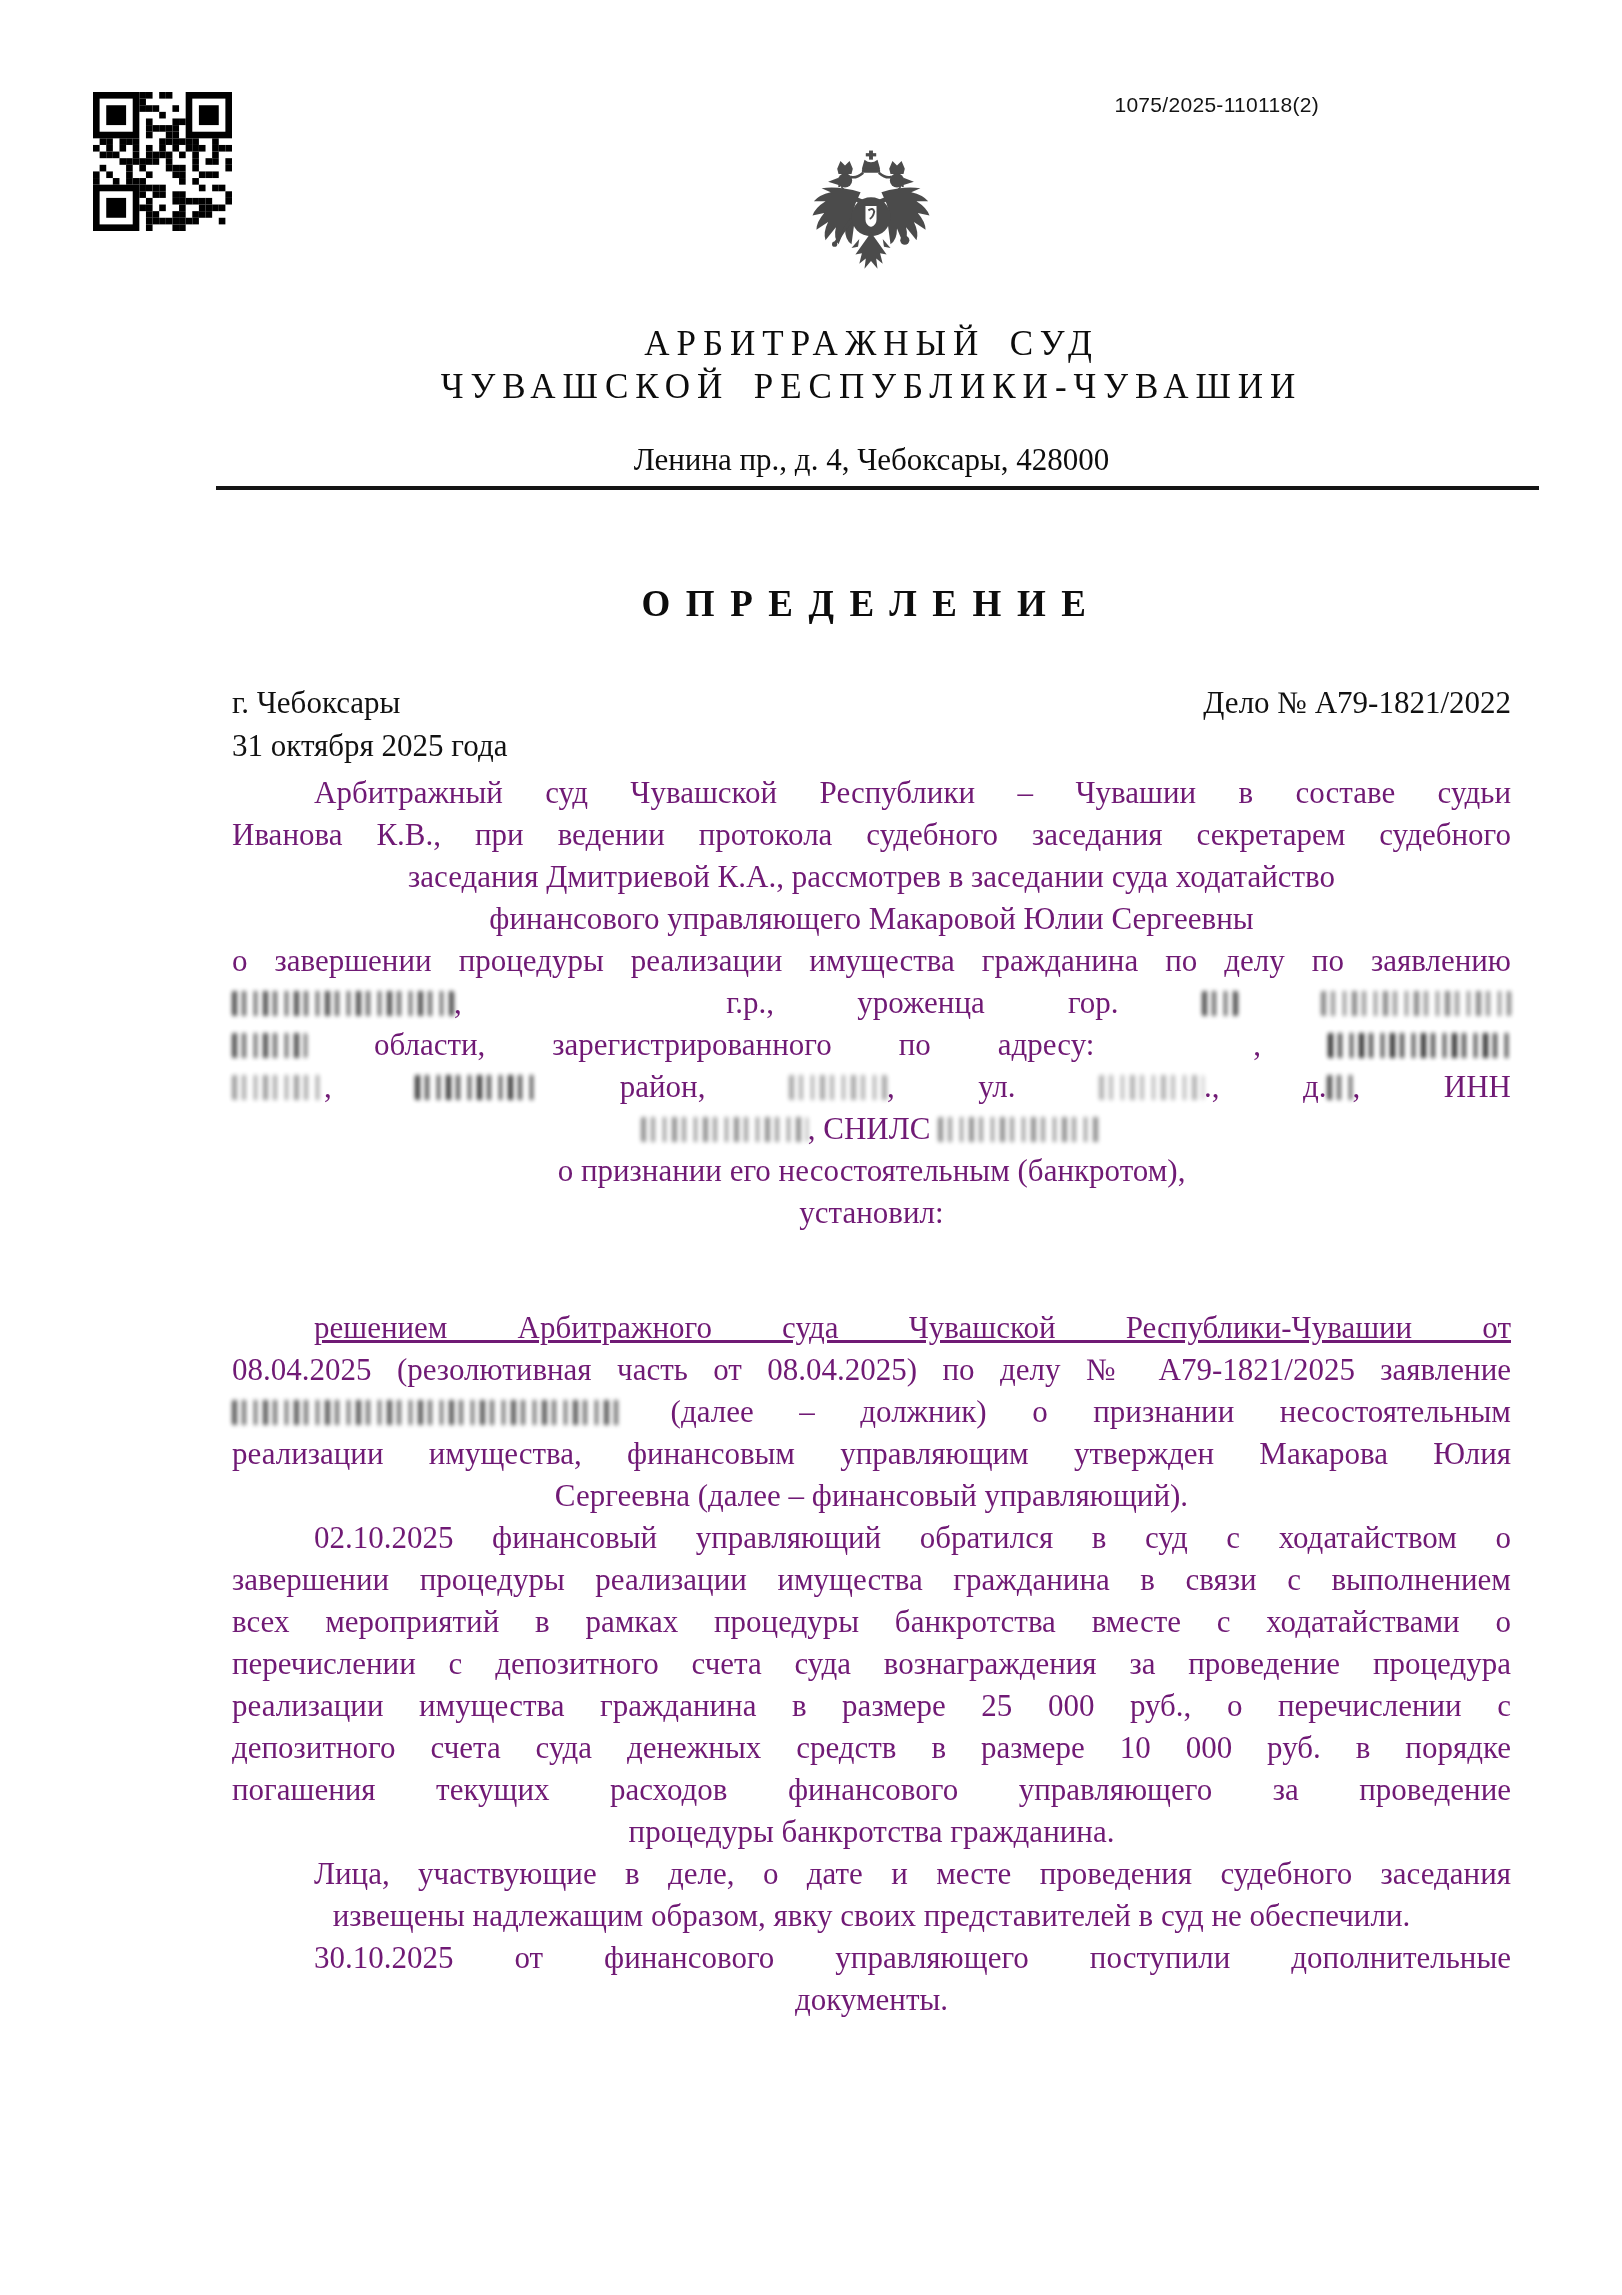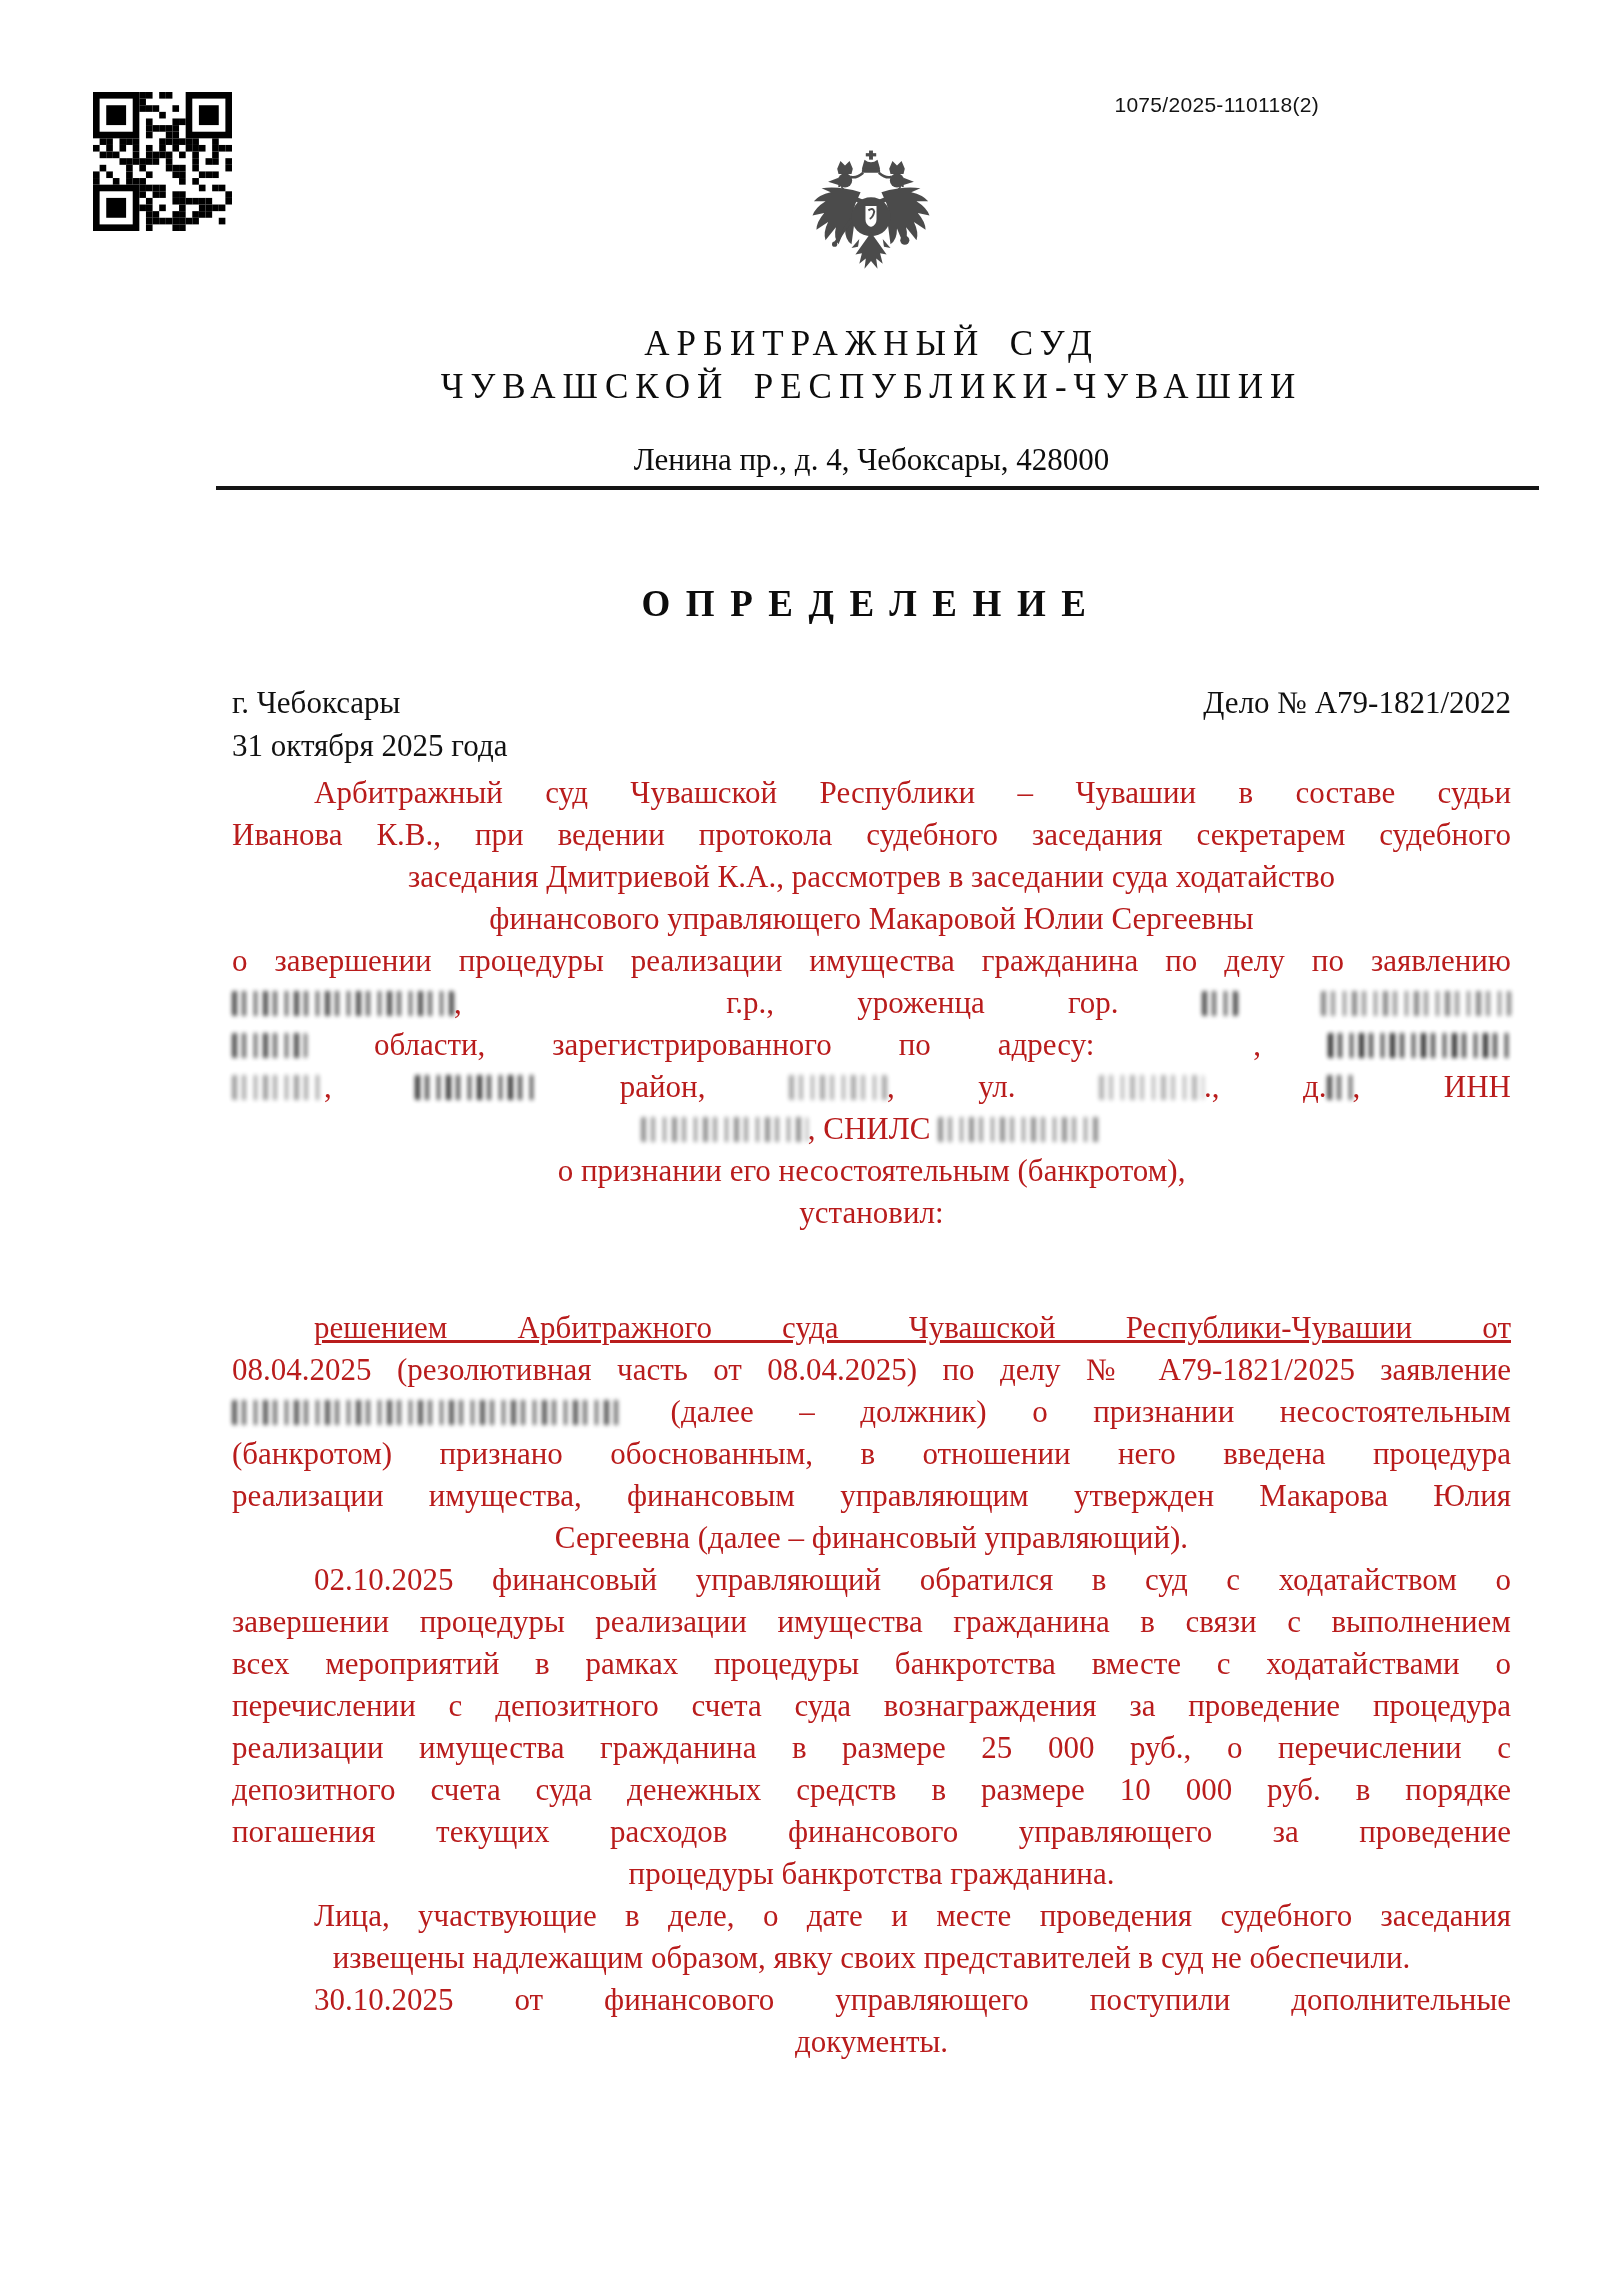--- a/index.html
+++ b/index.html
@@ -43,21 +43,21 @@
   }
   
   .meta{
     position:absolute;left:232px;top:641px;width:1279px;
     font-size:31px;line-height:43px;
   }
   .meta .row1{display:flex;justify-content:space-between;margin-top:40px;}
   
   .body{
     position:absolute;left:232px;top:772px;width:1279px;
-    font-size:31px;line-height:42px;color:#b91c1c;
+    font-size:31px;line-height:42px;color:#701a75;
   }
   .ln{min-height:42px;text-align:center;}
   .ln.jst{text-align:justify;text-align-last:justify;}
   .ln.ind{text-indent:82px;}
   .ln.gap{margin-top:73px;text-decoration:underline;}
   
   .redact{
     display:inline-block;height:25px;vertical-align:-3.3px;border-radius:2px;
     background:repeating-linear-gradient(90deg,
       #1c1c1c 0 4.6px, rgba(0,0,0,0) 4.6px 9.8px,
@@ -287,21 +287,20 @@
       <div class="ln jst">о завершении процедуры реализации имущества гражданина по делу по заявлению</div>
       <div class="ln jst"><span class="redact" style="width: 222px;"></span>, <span class="blank" style="width: 98px;"></span> г.р., уроженца гор. <span class="redact" style="width: 36px;"></span> <span class="redact" style="width: 190px; opacity: 0.55;"></span></div>
       <div class="ln jst"><span class="redact" style="width: 75px;"></span> области, зарегистрированного по адресу: <span class="blank" style="width: 92px;"></span>, <span class="redact" style="width: 183px; opacity: 0.95;"></span></div>
       <div class="ln jst"><span class="redact" style="width: 92px; opacity: 0.45;"></span>, <span class="redact" style="width: 121px; opacity: 0.9;"></span> район, <span class="redact" style="width: 98px; opacity: 0.4;"></span>, ул. <span class="redact" style="width: 105px; opacity: 0.35;"></span>., д.<span class="redact" style="width: 26px;"></span>, ИНН</div>
       <div class="ln"><span class="redact" style="width: 167px; opacity: 0.5;"></span>, СНИЛС <span class="redact" style="width: 164px; opacity: 0.5;"></span></div>
       <div class="ln">о признании его несостоятельным (банкротом),</div>
       <div class="ln">установил:</div>
       <div class="ln ind jst gap">решением Арбитражного суда Чувашской Республики-Чувашии от</div>
       <div class="ln jst">08.04.2025 (резолютивная часть от 08.04.2025) по делу № А79-1821/2025 заявление</div>
       <div class="ln jst"><span class="redact" style="width: 393px; opacity: 0.75;"></span> (далее – должник) о признании несостоятельным</div>
-      <div class="ln jst">(банкротом) признано обоснованным, в отношении него введена процедура</div>
       <div class="ln jst">реализации имущества, финансовым управляющим утвержден Макарова Юлия</div>
       <div class="ln">Сергеевна (далее – финансовый управляющий).</div>
       <div class="ln ind jst">02.10.2025 финансовый управляющий обратился в суд с ходатайством о</div>
       <div class="ln jst">завершении процедуры реализации имущества гражданина в связи с выполнением</div>
       <div class="ln jst">всех мероприятий в рамках процедуры банкротства вместе с ходатайствами о</div>
       <div class="ln jst">перечислении с депозитного счета суда вознаграждения за проведение процедура</div>
       <div class="ln jst">реализации имущества гражданина в размере 25 000 руб., о перечислении с</div>
       <div class="ln jst">депозитного счета суда денежных средств в размере 10 000 руб. в порядке</div>
       <div class="ln jst">погашения текущих расходов финансового управляющего за проведение</div>
       <div class="ln">процедуры банкротства гражданина.</div>

